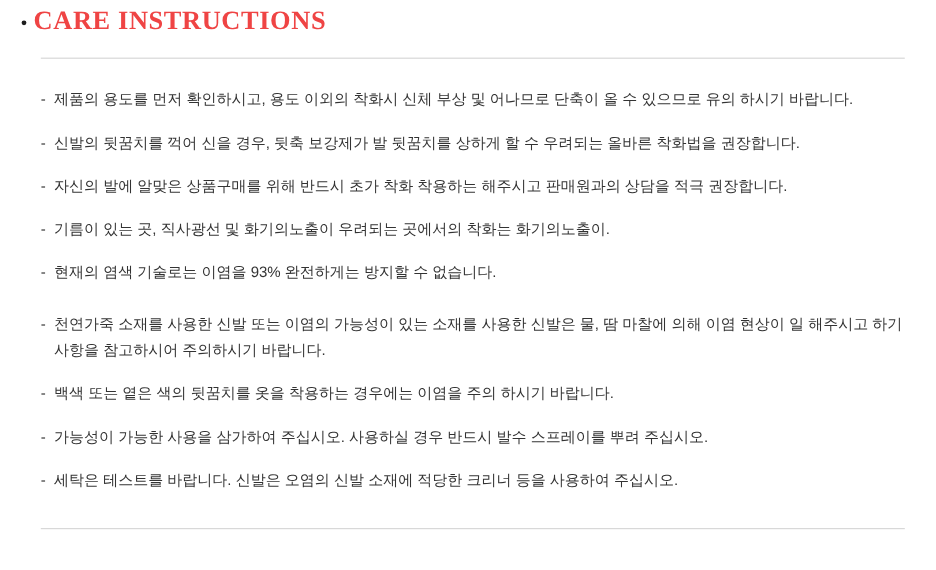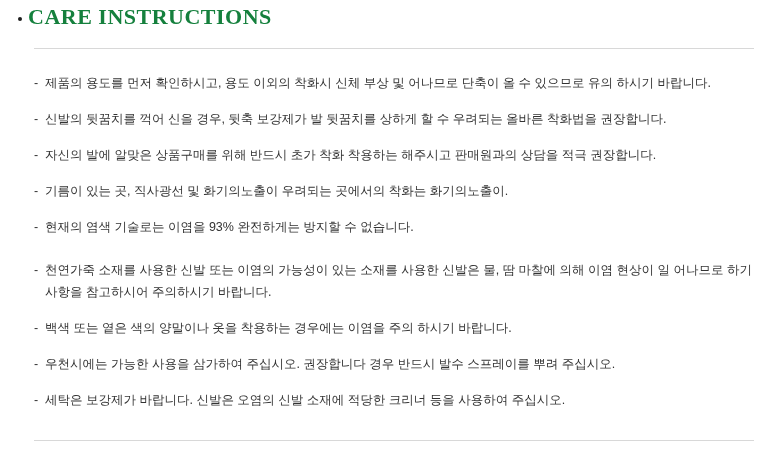--- a/index.html
+++ b/index.html
@@ -34,21 +34,21 @@
     background: #1d1d1d;
     margin-right: 6px;
     margin-top: 4px;
     flex: 0 0 auto;
   }
   .title-text {
     font-family: "Liberation Serif", serif;
     font-weight: bold;
     font-size: 22px;
     letter-spacing: 0.5px;
-    color: #15803d;
+    color: #ef4444;
     line-height: 1;
     white-space: nowrap;
   }
   .rule {
     border-top: 1px solid #d8d8d8;
     margin-top: 14px;
     margin-left: 16px;
     margin-right: 8px;
   }
   .list {
@@ -119,35 +119,35 @@
       <span class="item-text">기름이 있는 곳, 직사광선 및 화기의노출이 우려되는 곳에서의 착화는 화기의노출이.</span>
     </div>
 
     <div class="item">
       <span class="dash">-</span>
       <span class="item-text">현재의 염색 기술로는 이염을 93% 완전하게는 방지할 수 없습니다.</span>
     </div>
 
     <div class="item group-gap">
       <span class="dash">-</span>
-      <span class="item-text">천연가죽 소재를 사용한 신발 또는 이염의 가능성이 있는 소재를 사용한 신발은 물, 땀 마찰에 의해 이염 현상이 일 어나므로 하기사항을 참고하시어 주의하시기 바랍니다.</span>
+      <span class="item-text">천연가죽 소재를 사용한 신발 또는 이염의 가능성이 있는 소재를 사용한 신발은 물, 땀 마찰에 의해 이염 현상이 일 해주시고 하기사항을 참고하시어 주의하시기 바랍니다.</span>
     </div>
 
     <div class="item">
       <span class="dash">-</span>
-      <span class="item-text">백색 또는 옅은 색의 양말이나 옷을 착용하는 경우에는 이염을 주의 하시기 바랍니다.</span>
+      <span class="item-text">백색 또는 옅은 색의 뒷꿈치를 옷을 착용하는 경우에는 이염을 주의 하시기 바랍니다.</span>
     </div>
 
     <div class="item">
       <span class="dash">-</span>
-      <span class="item-text">우천시에는 가능한 사용을 삼가하여 주십시오. 권장합니다 경우 반드시 발수 스프레이를 뿌려 주십시오.</span>
+      <span class="item-text">가능성이 가능한 사용을 삼가하여 주십시오. 사용하실 경우 반드시 발수 스프레이를 뿌려 주십시오.</span>
     </div>
 
     <div class="item">
       <span class="dash">-</span>
-      <span class="item-text">세탁은 보강제가 바랍니다. 신발은 오염의 신발 소재에 적당한 크리너 등을 사용하여 주십시오.</span>
+      <span class="item-text">세탁은 테스트를 바랍니다. 신발은 오염의 신발 소재에 적당한 크리너 등을 사용하여 주십시오.</span>
     </div>
 
   </div>
 
   <div class="bottom-rule"></div>
 
 </div>
 
 </body></html>

